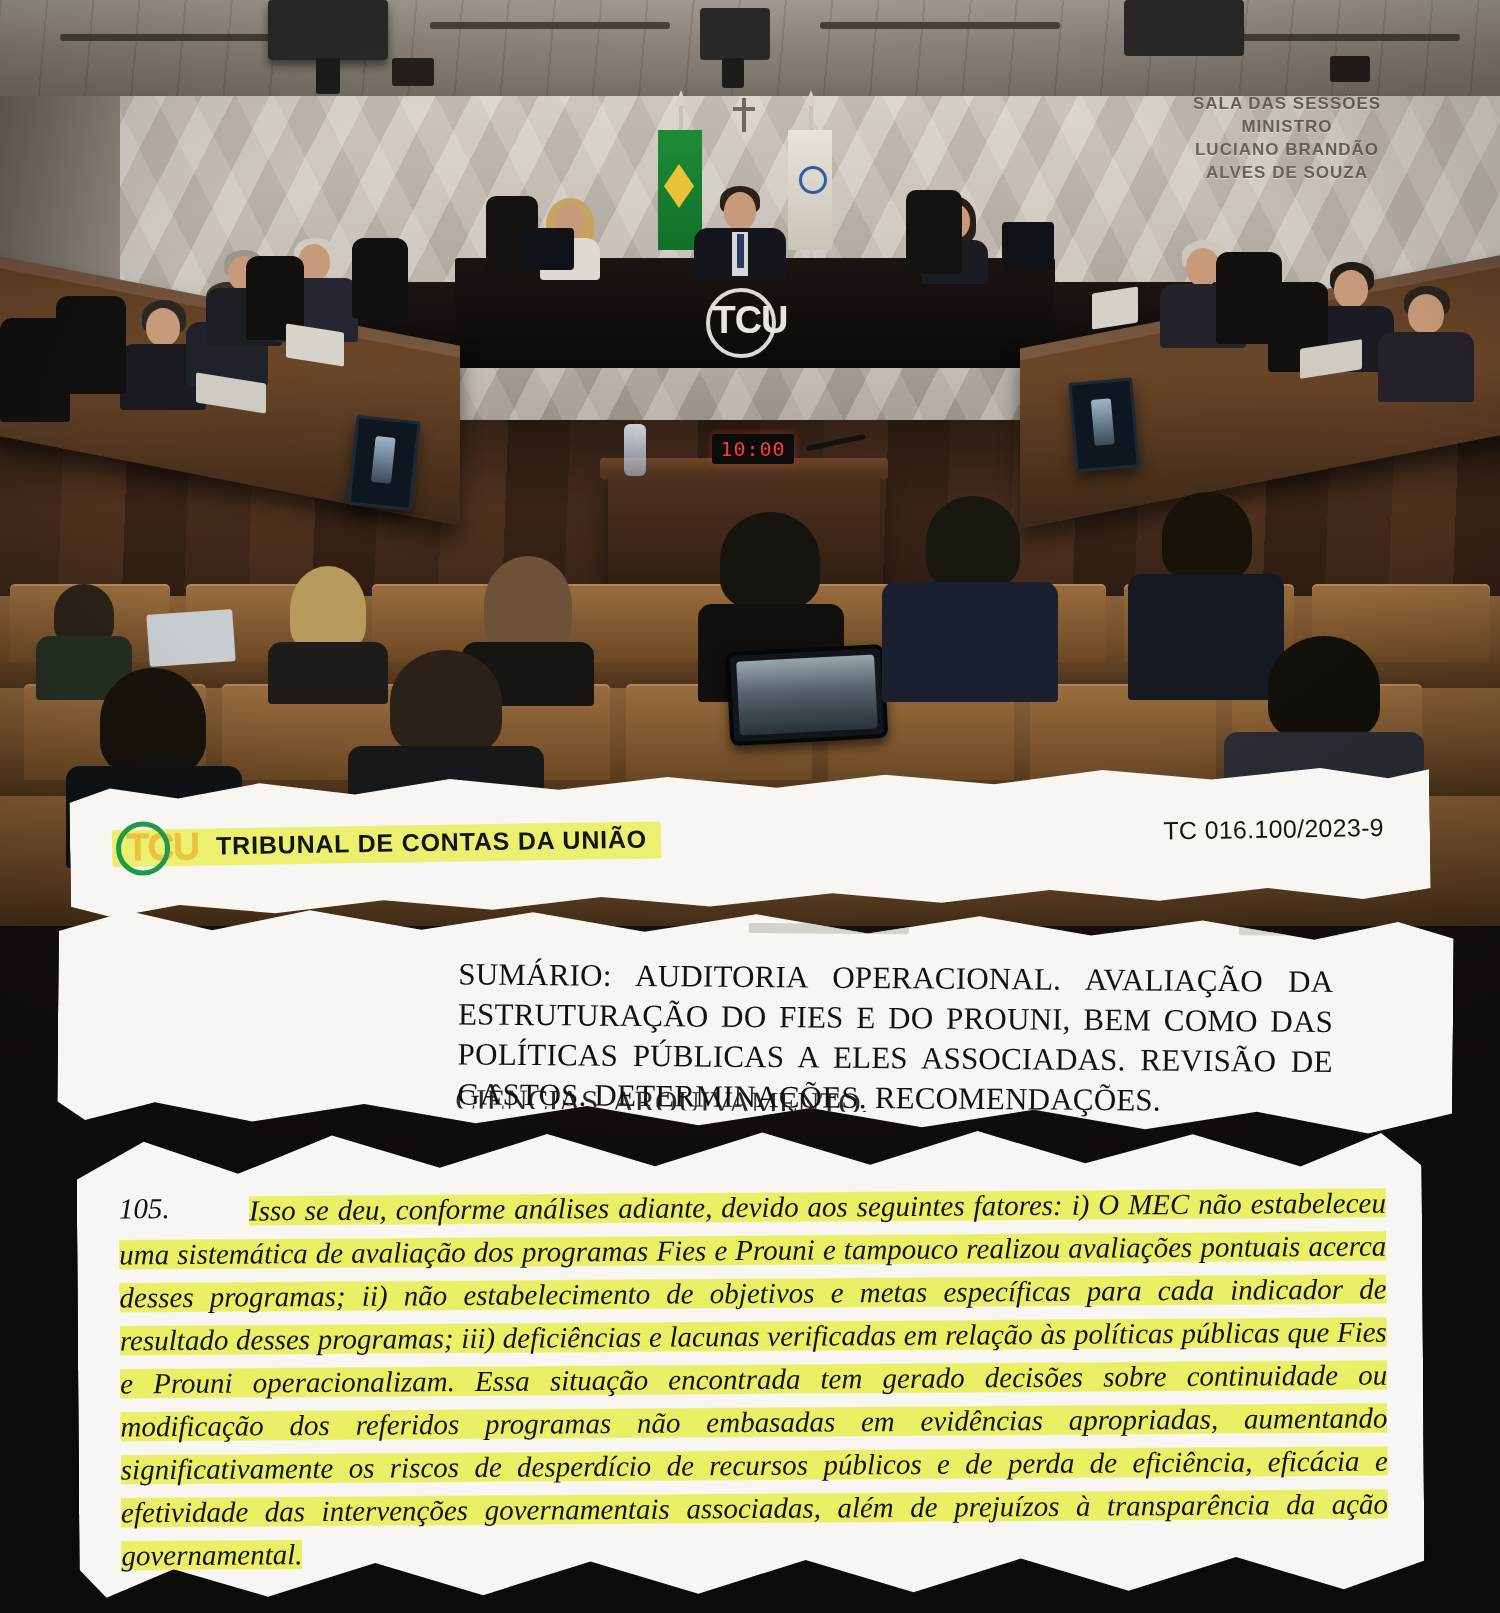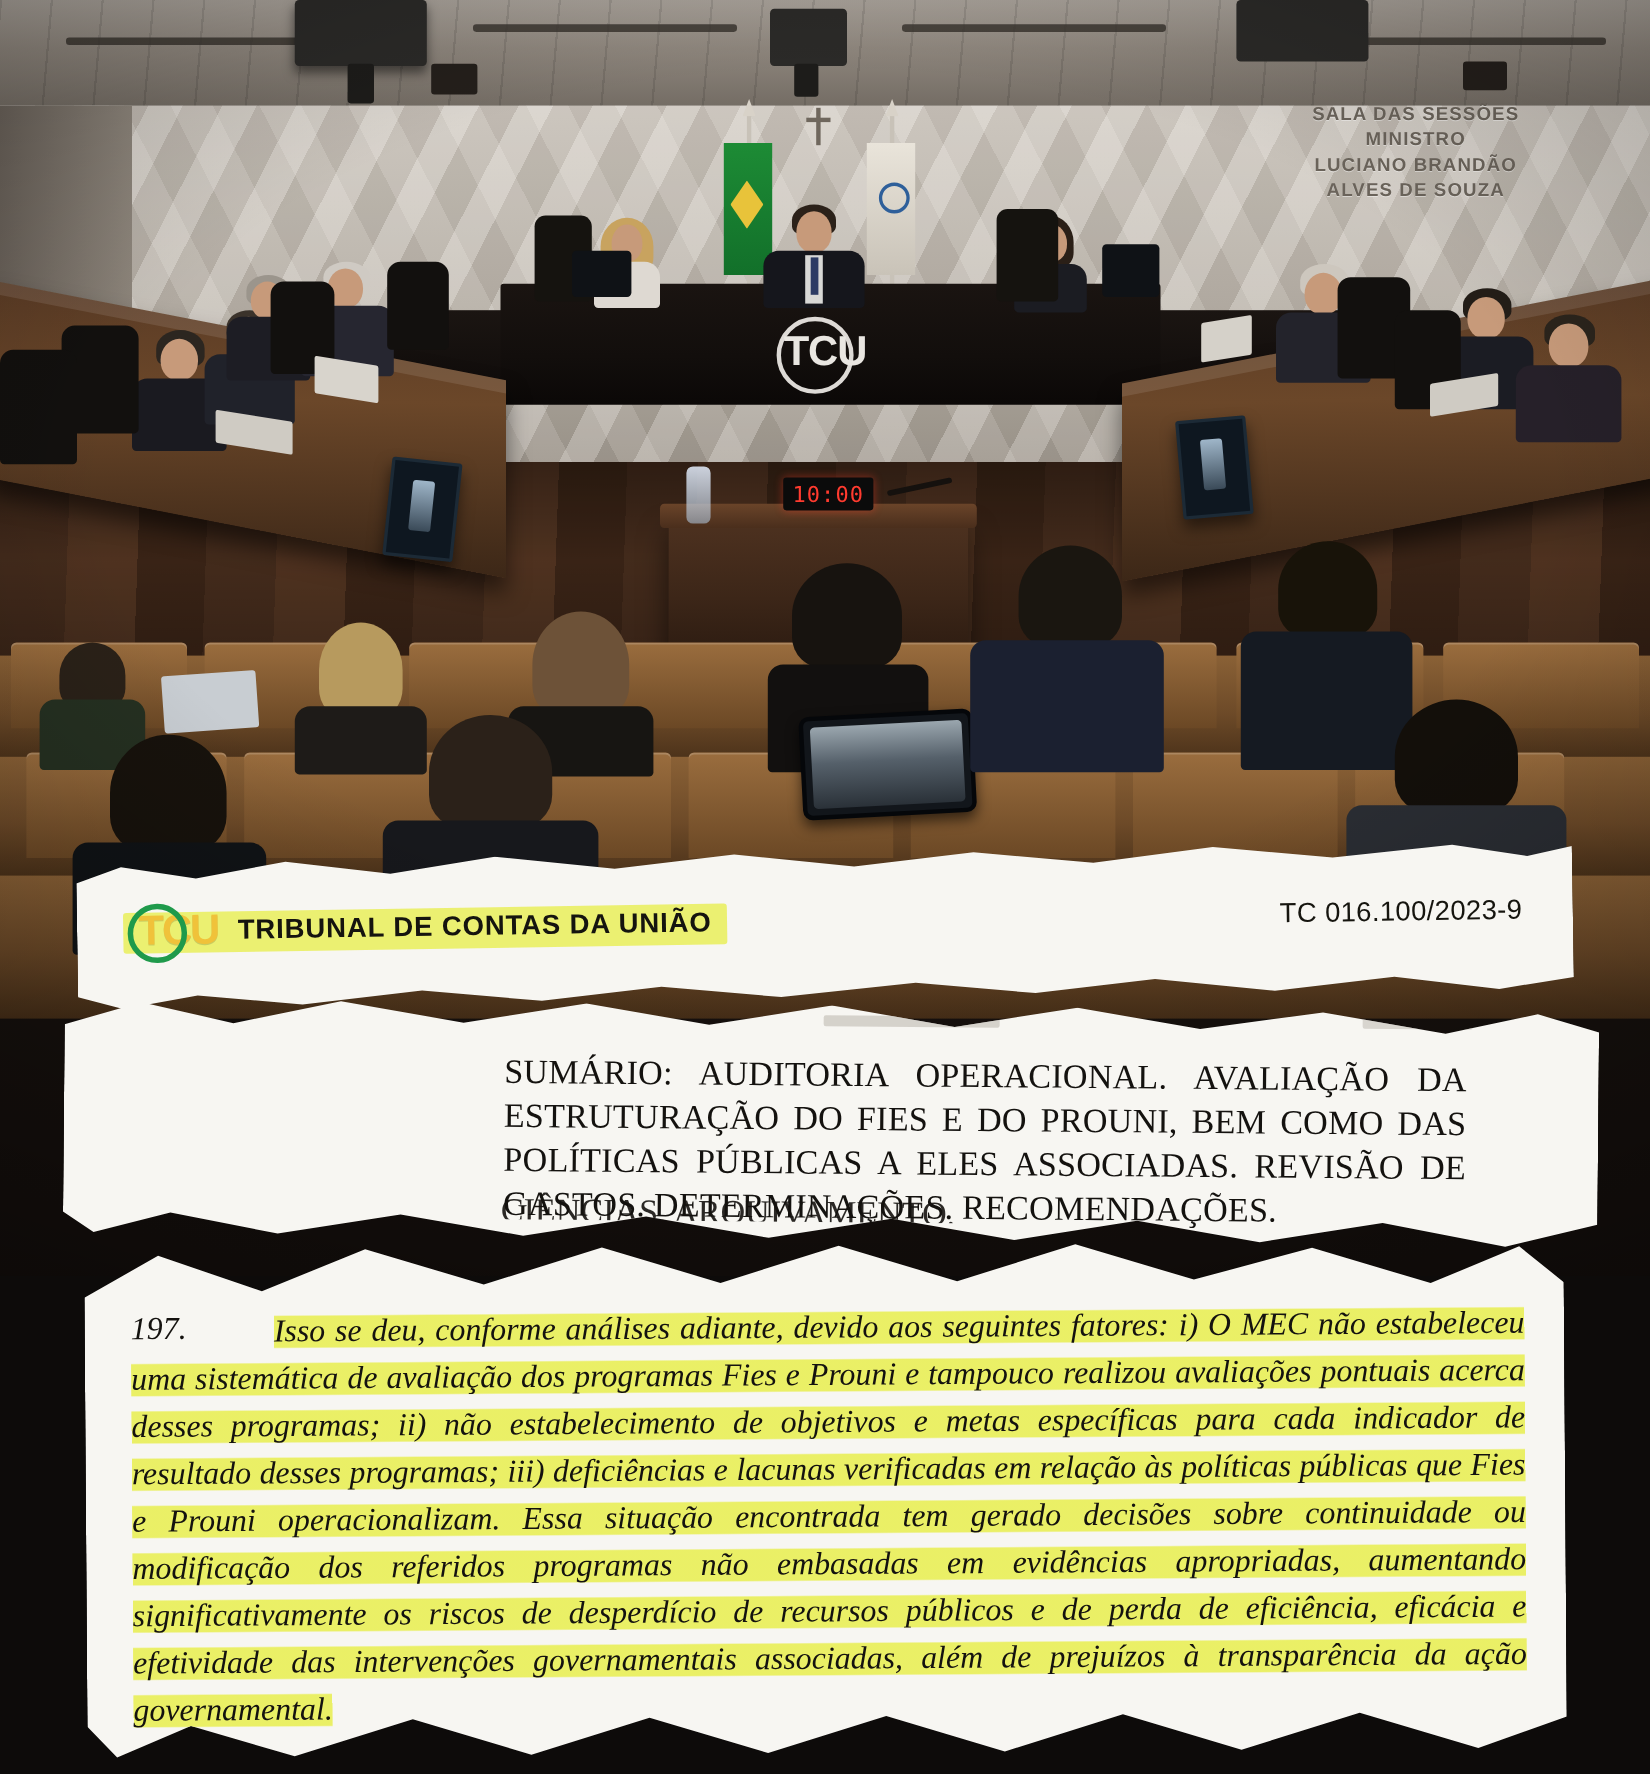--- a/index.html
+++ b/index.html
@@ -477,18 +477,18 @@
   <div class="inner">
     <div class="ghost-line"></div>
     <div class="ghost-line2"></div>
     <div class="sumario">SUMÁRIO: AUDITORIA OPERACIONAL. AVALIAÇÃO DA ESTRUTURAÇÃO DO FIES E DO PROUNI, BEM COMO DAS POLÍTICAS PÚBLICAS A ELES ASSOCIADAS. REVISÃO DE GASTOS. DETERMINAÇÕES. RECOMENDAÇÕES.</div>
     <div class="sumario-cut">CIÊNCIAS. ARQUIVAMENTO.</div>
   </div>
 </div>
 
 <div class="strip" id="strip-para">
   <div class="inner">
-    <div class="para-num">197.</div>
+    <div class="para-num">105.</div>
     <div class="para-body">
       <span class="hl">Isso se deu, conforme análises adiante, devido aos seguintes fatores: i) O MEC não estabeleceu uma sistemática de avaliação dos programas Fies e Prouni e tampouco realizou avaliações pontuais acerca desses programas; ii) não estabelecimento de objetivos e metas específicas para cada indicador de resultado desses programas; iii) deficiências e lacunas verificadas em relação às políticas públicas que Fies e Prouni operacionalizam. Essa situação encontrada tem gerado decisões sobre continuidade ou modificação dos referidos programas não embasadas em evidências apropriadas, aumentando significativamente os riscos de desperdício de recursos públicos e de perda de eficiência, eficácia e efetividade das intervenções governamentais associadas, além de prejuízos à transparência da ação governamental.</span>
     </div>
   </div>
 </div>
 
 </body></html>

